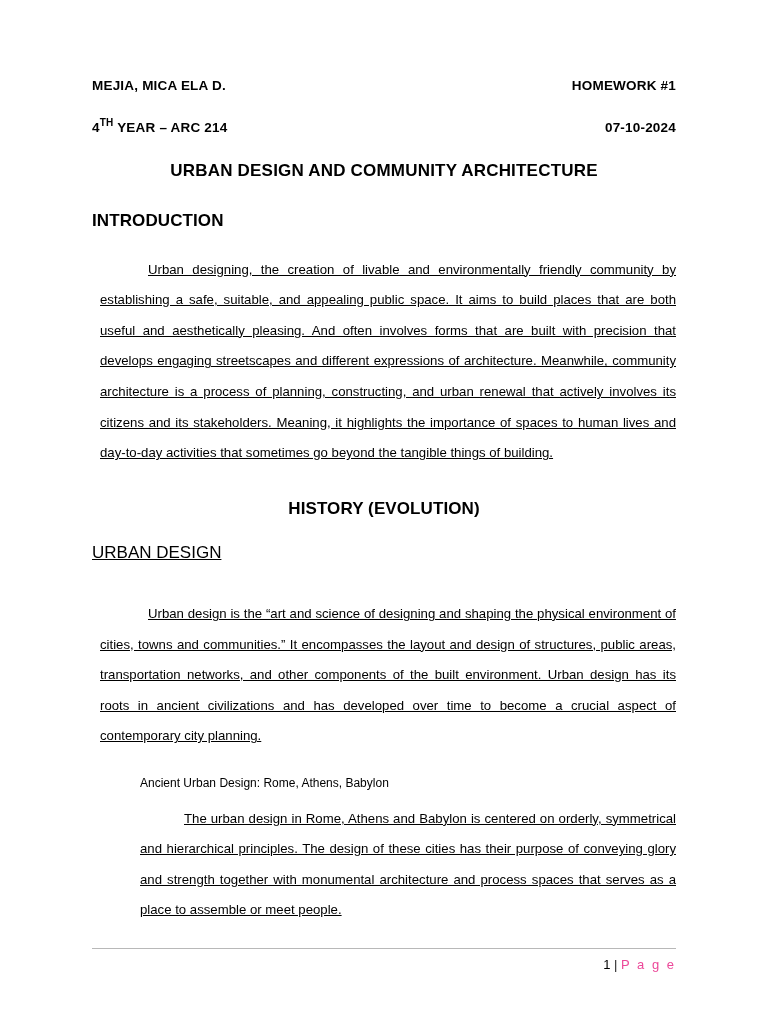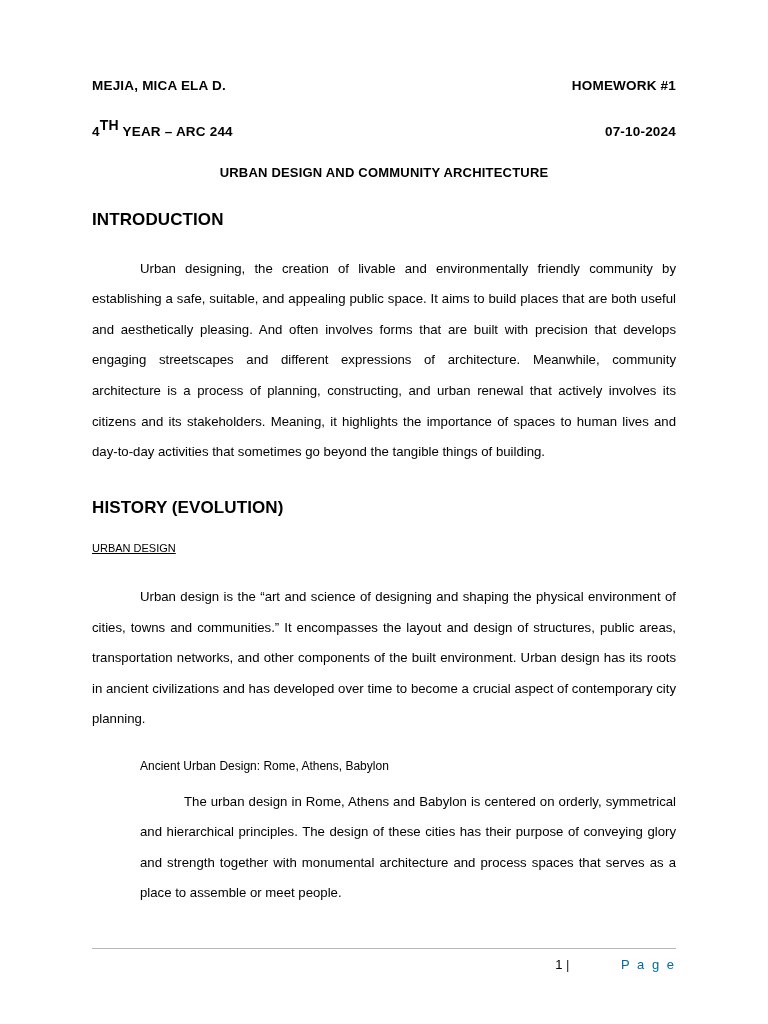--- a/index.html
+++ b/index.html
@@ -26,51 +26,52 @@
     justify-content: space-between;
     align-items: baseline;
     font-size: 13.5px;
     font-weight: bold;
     letter-spacing: 0.2px;
     margin-bottom: 24px;
   }
   .header-row .left { text-align: left; }
   .header-row .right { text-align: right; padding-left: 27px; }
   sup {
-    font-size: 14px;
+    font-size: 10px;
     vertical-align: super;
   }
   .doc-title {
     text-align: center;
-    font-size: 13px;
+    font-size: 17px;
     font-weight: bold;
     letter-spacing: 0.2px;
     margin-top: 26px;
     margin-bottom: 30px;
   }
   .section-heading {
     font-size: 17px;
     font-weight: bold;
     letter-spacing: 0.1px;
     margin-top: 0;
     margin-bottom: 24px;
   }
-  .section-heading.spaced-top { margin-top: 30px; }
+  .section-heading.spaced-top { margin-top: 30px; text-align: center; }
   .subheading-underline {
-    font-size: 11px;
+    font-size: 17px;
     text-decoration: underline;
-    margin-bottom: 28px;
+    margin-bottom: 36px;
   }
   p.body-text {
     font-size: 13.2px;
     line-height: 2.32;
     text-align: justify;
     text-justify: inter-word;
-    margin: 0 0 18px 0;
+    margin: 0 0 18px 8px;
     text-indent: 48px;
+    text-decoration: underline;
   }
   p.sub-item {
     font-size: 12px;
     line-height: 2.32;
     margin: 0 0 6px 0;
     text-indent: 48px;
   }
   p.body-text.indented-block {
     margin-left: 48px;
     text-indent: 44px;
@@ -81,34 +82,34 @@
     left: 92px;
     right: 92px;
     bottom: 52px;
     border-top: 1px solid #b8b8b8;
     padding-top: 8px;
     text-align: right;
     font-size: 13px;
     color: #1a1a1a;
   }
   .footer .pagenum { color: #000; }
-  .footer .pword { letter-spacing: 2px; color: #0369a1; margin-left: 48px; }
+  .footer .pword { letter-spacing: 2px; color: #ec4899; }
 </style>
 </head>
 <body>
 
 <div class="page">
 
   <div class="header-row">
     <div class="left">MEJIA, MICA ELA D.</div>
     <div class="right">HOMEWORK #1</div>
   </div>
 
   <div class="header-row">
-    <div class="left"><span>4</span><sup>TH</sup><span> YEAR – ARC 244</span></div>
+    <div class="left"><span>4</span><sup>TH</sup><span> YEAR – ARC 214</span></div>
     <div class="right">07-10-2024</div>
   </div>
 
   <div class="doc-title">URBAN DESIGN AND COMMUNITY ARCHITECTURE</div>
 
   <div class="section-heading">INTRODUCTION</div>
 
   <p class="body-text">Urban designing, the creation of livable and environmentally friendly community by establishing a safe, suitable, and appealing public space. It aims to build places that are both useful and aesthetically pleasing. And often involves forms that are built with precision that develops engaging streetscapes and different expressions of architecture. Meanwhile, community architecture is a process of planning, constructing, and urban renewal that actively involves its citizens and its stakeholders. Meaning, it highlights the importance of spaces to human lives and day-to-day activities that sometimes go beyond the tangible things of building.</p>
 
   <div class="section-heading spaced-top">HISTORY (EVOLUTION)</div>

